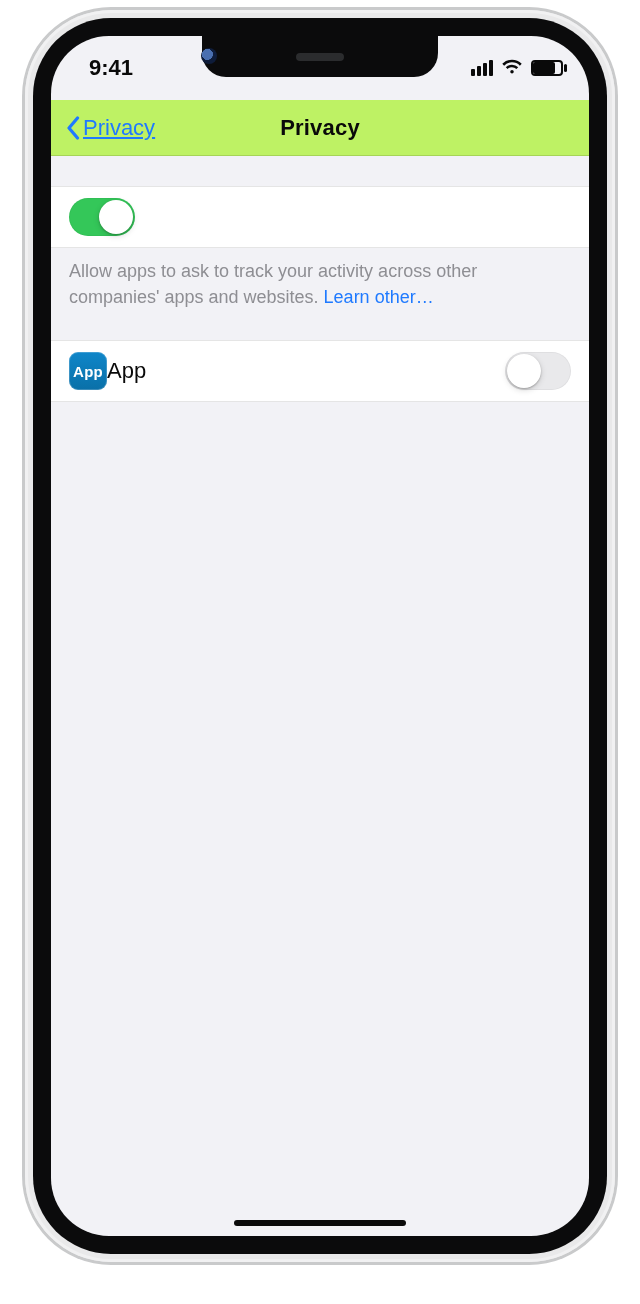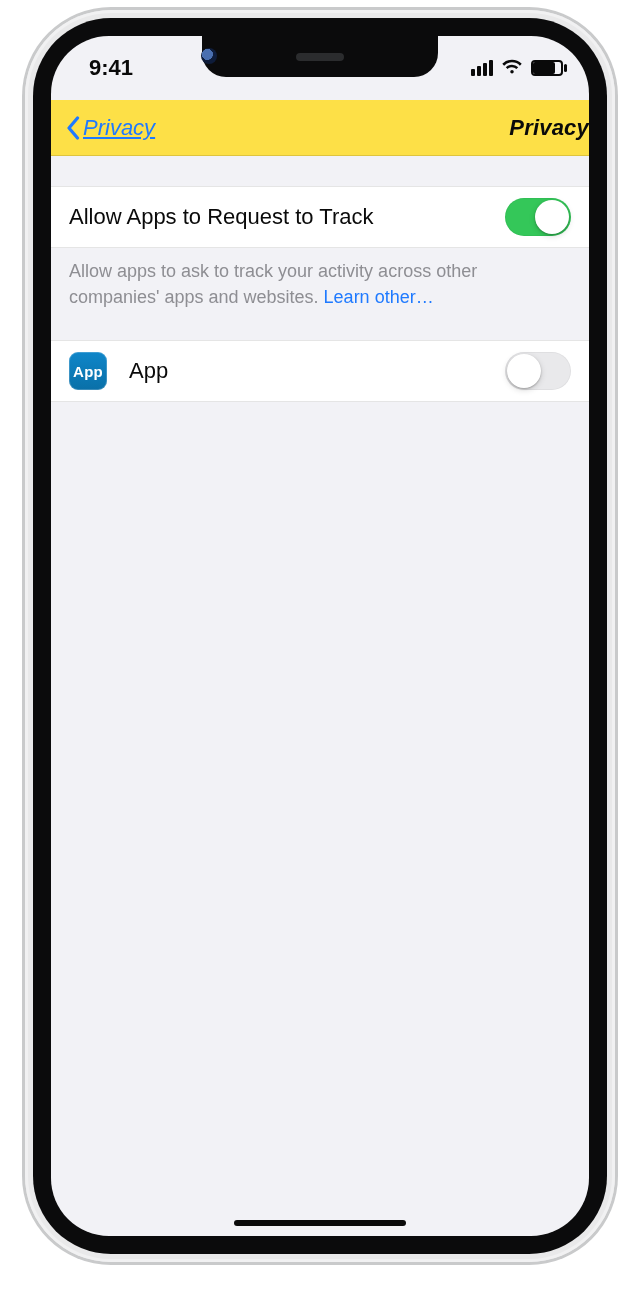--- a/index.html
+++ b/index.html
@@ -55,23 +55,23 @@
     .cell-bars i:nth-child(4){height:16px}
 
     .wifi-ico { width: 22px; height: 18px; }
     .batt-wrap { position: relative; width: 32px; height: 16px; }
     .batt-body { position: absolute; inset: 0; border: 2px solid #0a0a0a; border-radius: 4px; }
     .batt-fill { position: absolute; left: 2px; top: 2px; bottom: 2px; width: 22px; background: #0a0a0a; border-radius: 2px; }
     .batt-cap  { position: absolute; right: -4px; top: 4px; width: 3px; height: 8px; background: #0a0a0a; border-radius: 2px; }
 
     
     .navheader {
-      height: 56px; position: relative; background: #fde047;
+      height: 56px; position: relative; background: #bef264;
       border-bottom: 1px solid rgba(0,0,0,.12);
-      display: flex; align-items: center; justify-content: flex-end; font-style: italic;
+      display: flex; align-items: center; justify-content: center;
     }
     .nav-title { font-size: 22px; font-weight: 700; color: #0a0a0a; letter-spacing: .2px; }
     .nav-back {
       position: absolute; left: 8px; top: 0; height: 56px; display: inline-flex; align-items: center;
       color: #1f7aff; font-size: 22px; gap: 2px; padding: 0 6px; border-radius: 8px;
     }
     .chev { width: 16px; height: 24px; }
 
     
     .group { margin-top: 30px; }
@@ -80,21 +80,21 @@
       height: 62px; padding: 0 18px 0 18px; background: #ffffff;
       border-top: 1px solid rgba(0,0,0,.10); border-bottom: 1px solid rgba(0,0,0,.10);
     }
     .cell .title { font-size: 22px; color: #0a0a0a; font-weight: 400; }
 
     .footer {
       padding: 10px 18px 0 18px; color: #8e8e93; font-size: 18px; line-height: 26px;
     }
     .footer a { color: #1f7aff; text-decoration: none; }
 
-    .cell .lead { display: inline-flex; align-items: center; gap: 22px; }
+    .cell .lead { display: inline-flex; align-items: center; gap: 0; }
     .app-ico {
       width: 38px; height: 38px; border-radius: 9px;
       background: linear-gradient(180deg, #0f86c9 0%, #0a70a8 100%);
       display: inline-flex; align-items: center; justify-content: center; color: #fff; font-weight: 700; font-size: 15px;
       box-shadow: inset 0 0 0 1px rgba(255,255,255,.2);
       letter-spacing: .2px;
     }
 
     
     .toggle { position: relative; width: 66px; height: 38px; border-radius: 20px; background: #e9e9eb; transition: background .15s; box-shadow: inset 0 0 0 1px rgba(0,0,0,.04); }
@@ -150,21 +150,20 @@
             <svg class="chev" viewBox="0 0 16 24" aria-hidden="true">
               <path d="M12.5 2 L4 12 L12.5 22" fill="none" stroke="#1f7aff" stroke-width="3.2" stroke-linecap="round" stroke-linejoin="round"></path>
             </svg>
             <span>Privacy</span>
           </a>
           <span class="nav-title">Privacy</span>
         </div>
 
         <div class="group">
           <div class="cell">
-            <span class="title">Allow Apps to Request to Track</span>
             <span class="toggle on">
               <span class="knob"></span>
             </span>
           </div>
           <div class="footer">
             <span>Allow apps to ask to track your activity across other companies' apps and websites. </span>
             <a href="#">Learn other…</a>
           </div>
         </div>
 

